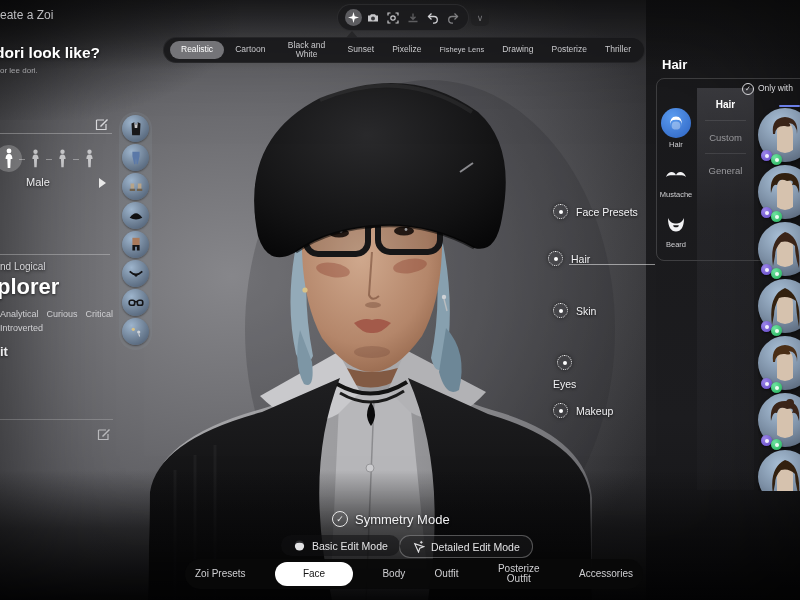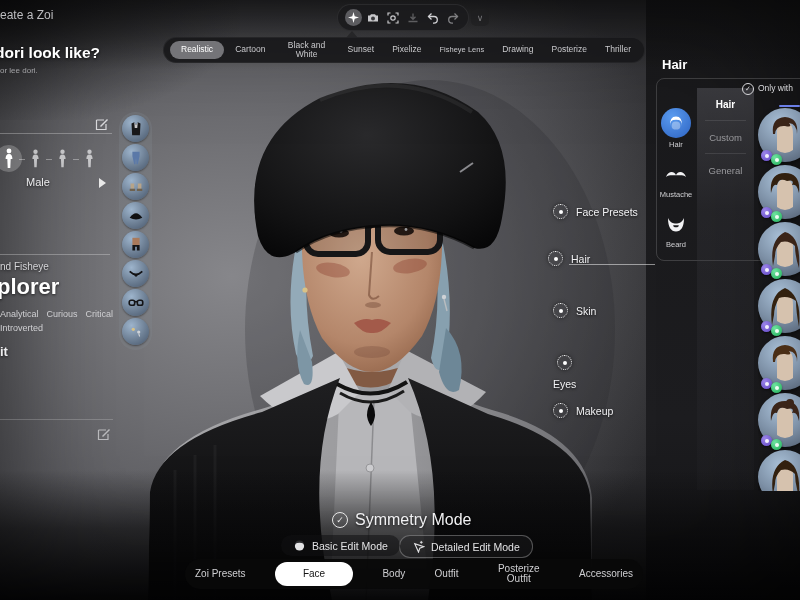--- a/index.html
+++ b/index.html
@@ -99,21 +99,21 @@
     box-shadow:0 2px 4px rgba(0,0,0,.5);}
   .thumb svg{position:absolute;left:5px;top:4px;}
   .badge{position:absolute;width:11px;height:11px;border-radius:50%;box-shadow:0 1px 2px rgba(0,0,0,.5);}
   .badge.purple{left:3px;bottom:1px;background:radial-gradient(circle at 35% 30%,#9a84e8,#6247c6);}
   .badge.green{left:13px;bottom:-3px;background:radial-gradient(circle at 35% 30%,#6fe3a0,#1fae58);}
   .badge::after{content:"";position:absolute;left:3.5px;top:3.5px;width:4px;height:4px;border-radius:50%;background:rgba(255,255,255,.9);}
 
   
   .symmetry{left:332px;top:511px;display:flex;align-items:center;gap:7px;}
   .sym-ic{width:14px;height:14px;border:1.4px solid #e8e8e8;border-radius:50%;display:flex;align-items:center;justify-content:center;font-size:9px;color:#e8e8e8;}
-  .sym-label{font-size:16px;color:#f0f0f2;text-shadow:0 1px 3px rgba(0,0,0,.8);text-align:right;}
+  .sym-label{font-size:13px;color:#f0f0f2;text-shadow:0 1px 3px rgba(0,0,0,.8);text-align:right;}
   .mode-pill{position:absolute;top:535px;height:21px;display:flex;align-items:center;gap:6px;
     padding:0 12px;border-radius:11px;font-size:10.5px;color:#e2e2e4;}
   .mode-basic{left:281px;background:rgba(16,16,18,.55);}
   .mode-detailed{left:399px;background:rgba(28,28,30,.45);border:1px solid rgba(255,255,255,.28);}
 
   
   .tabbar{left:185px;top:559px;width:458px;height:30px;border-radius:15px;background:rgba(8,8,9,.94);
     display:flex;align-items:center;justify-content:space-between;padding:0 10px;box-sizing:border-box;}
   .tab{font-size:10px;color:#cfcfd2;text-align:center;line-height:1.05;max-width:62px;}
   .tab.sel{background:#fff;color:#141414;font-weight:normal;border-radius:14px;padding:7px 28px;max-width:none;}
@@ -301,21 +301,21 @@
       <svg width="11" height="20" viewBox="0 0 12 22">
           <circle cx="6" cy="3" r="2.4" fill="#e6e6e8"></circle>
           <path d="M6,6 C3.4,6 2.6,8 2.6,11 L4.3,11 L4.7,20 L7.3,20 L7.7,11 L9.4,11 C9.4,8 8.6,6 6,6 Z" fill="#e6e6e8"></path>
         </svg>
     </span>
   </div>
   <div class="abs male-label txt-shadow">Male</div>
   <div class="abs male-arrow"></div>
 
   <div class="abs divider" style="left:0;top:254px;width:110px;"></div>
-  <div class="abs p-trait txt-shadow">nd Fisheye</div>
+  <div class="abs p-trait txt-shadow">nd Logical</div>
   <div class="abs p-arch txt-shadow">plorer</div>
   <div class="abs p-tags">
     <span>Analytical</span>
     <span>Curious</span>
     <span>Critical</span>
   </div>
   <div class="abs p-tags2">
     <span>Introverted</span>
   </div>
   <div class="abs p-edit txt-shadow">it</div>

